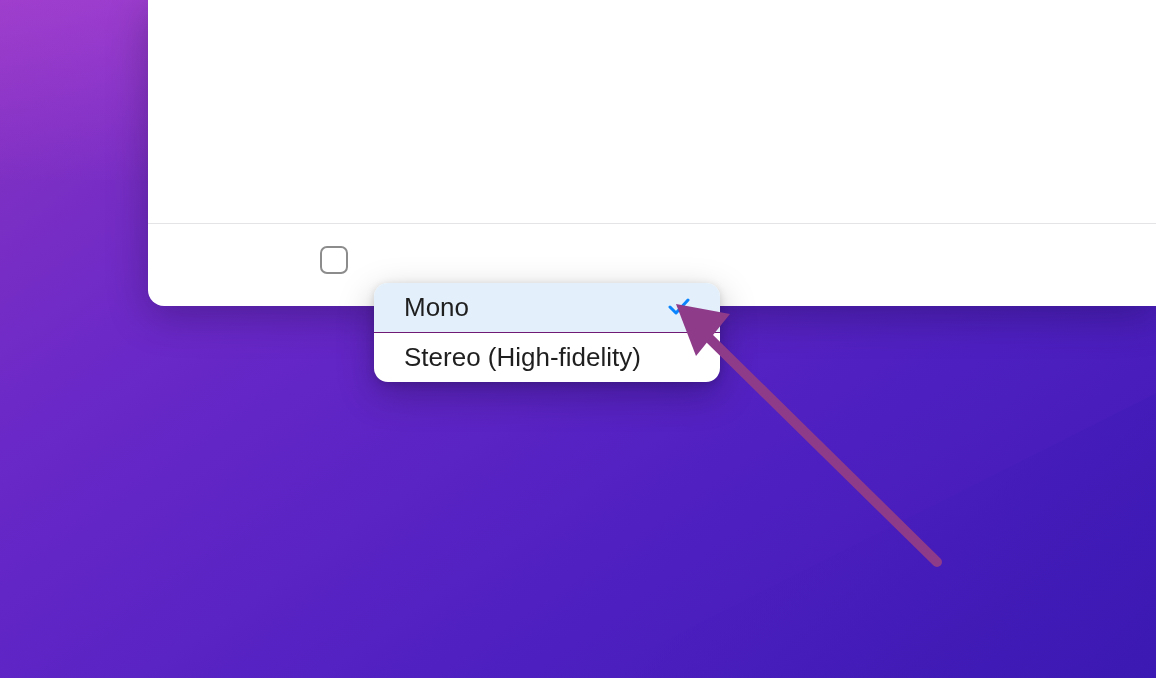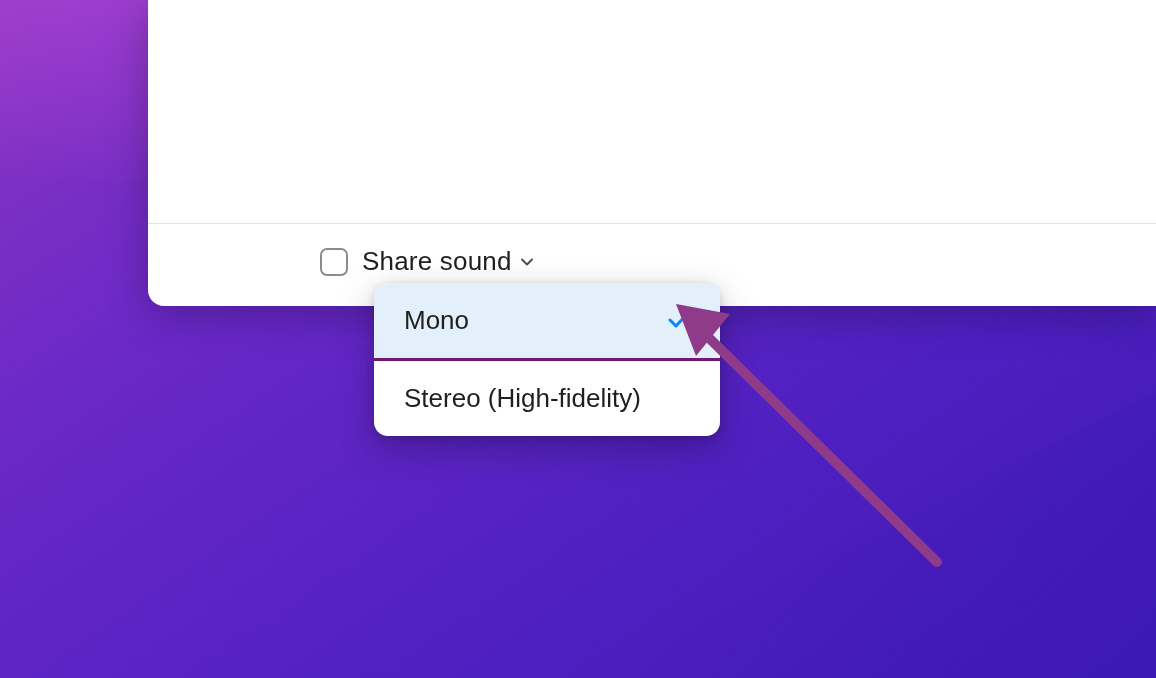--- a/index.html
+++ b/index.html
@@ -120,29 +120,29 @@
       width: 346px;
       background: #ffffff;
       border-radius: 14px;
       box-shadow: 0 12px 36px rgba(0,0,0,0.25), 0 2px 8px rgba(0,0,0,0.15);
       overflow: hidden;
     }
     .menu-item {
       display: flex;
       align-items: center;
       justify-content: space-between;
-      padding: 22px 30px;
+      padding: 9px 30px;
       font-size: 26px;
       color: #1f1f1f;
     }
     .menu-item.selected {
       background: #e3f0fb;
     }
     .menu-item + .menu-item {
-      border-top: 3px solid #701a75;
+      border-top: 1px solid #701a75;
       text-align: right;
     }
     .check-mark {
       color: #0b84ff;
     }
     .annotation-arrow {
       position: absolute;
       top: 294px;
       left: 672px;
       pointer-events: none;
@@ -153,28 +153,20 @@
 
 <div class="desktop-bg"></div>
 
 <div class="panel">
   <div class="panel-divider"></div>
 
   <div class="footer-row">
 
     <div class="share-sound-group">
       <div class="checkbox"></div>
-      <div class="share-label-wrap">
-        <span>Share sound</span>
-        <span class="caret-down">
-          <svg width="12" height="8" viewBox="0 0 12 8" fill="none">
-            <path d="M1 1.5 L6 6.5 L11 1.5" stroke="#4a4a4a" stroke-width="1.8" stroke-linecap="round" stroke-linejoin="round"></path>
-          </svg>
-        </span>
-      </div>
     </div>
 
 
   </div>
 </div>
 
 <div class="dropdown">
   <div class="menu-item selected">
     <span>Mono</span>
     <span class="check-mark">

